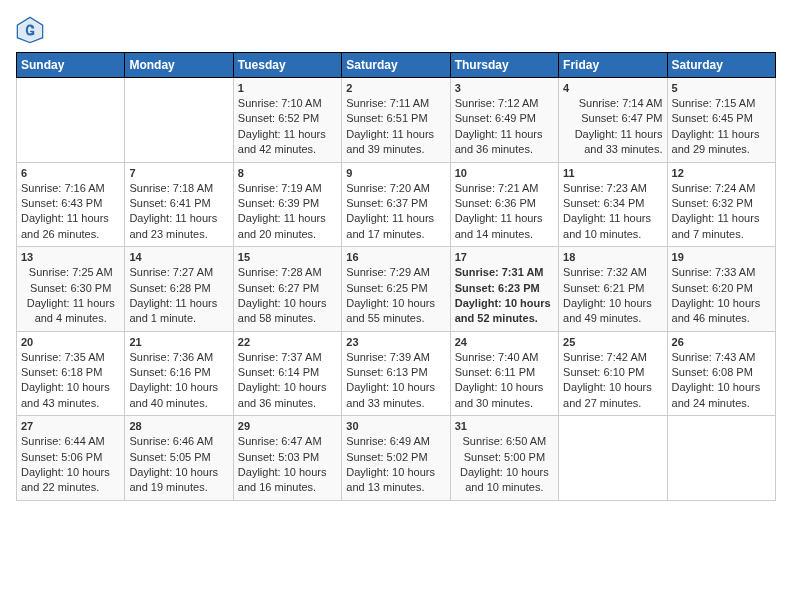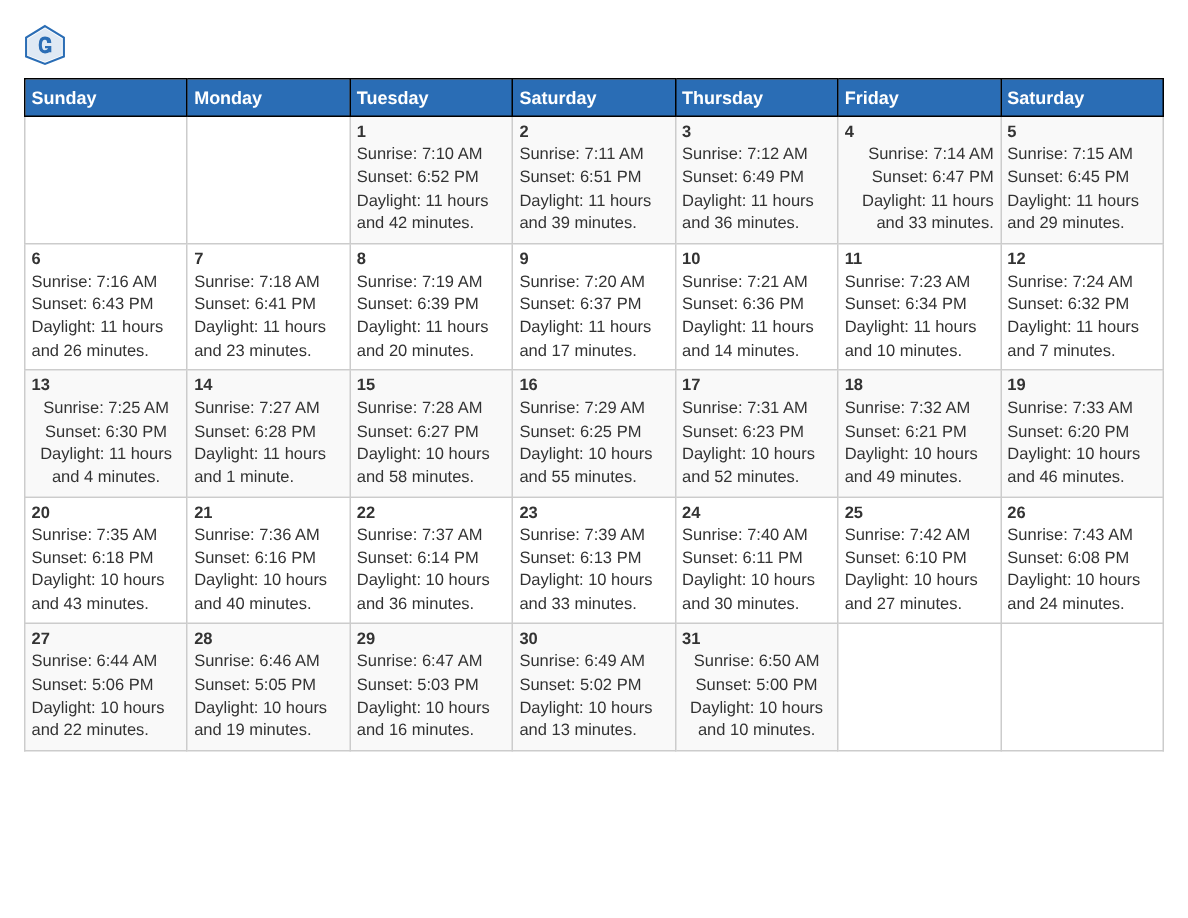--- a/index.html
+++ b/index.html
@@ -221,21 +221,21 @@
 Daylight: 10 hours and 58 minutes.</div>
         </td>
         <td>
           <span class="day-num">16</span>
           <div class="day-info" style="white-space: pre-line;">Sunrise: 7:29 AM
 Sunset: 6:25 PM
 Daylight: 10 hours and 55 minutes.</div>
         </td>
         <td>
           <span class="day-num">17</span>
-          <div class="day-info" style="white-space: pre-line;">Sunrise: 7:31 AM
+          <div class="day-info" style="white-space: pre-line; font-weight: bold;">Sunrise: 7:31 AM
 Sunset: 6:23 PM
 Daylight: 10 hours and 52 minutes.</div>
         </td>
         <td>
           <span class="day-num">18</span>
           <div class="day-info" style="white-space: pre-line;">Sunrise: 7:32 AM
 Sunset: 6:21 PM
 Daylight: 10 hours and 49 minutes.</div>
         </td>
         <td>

